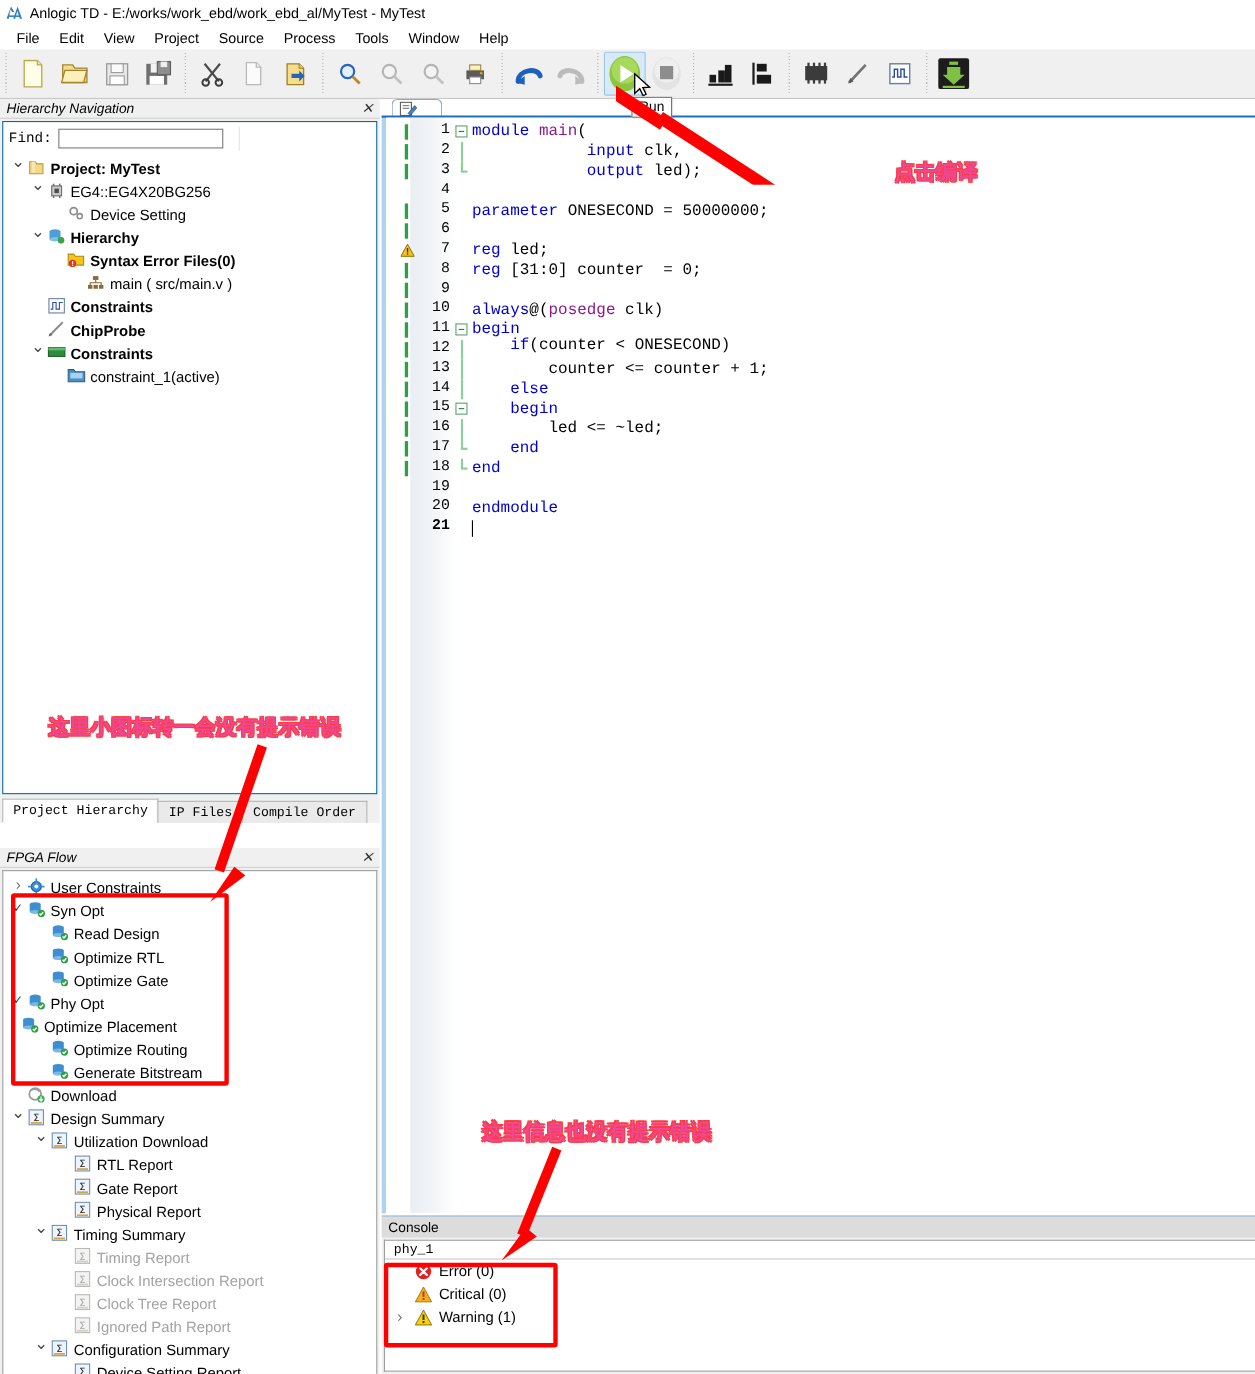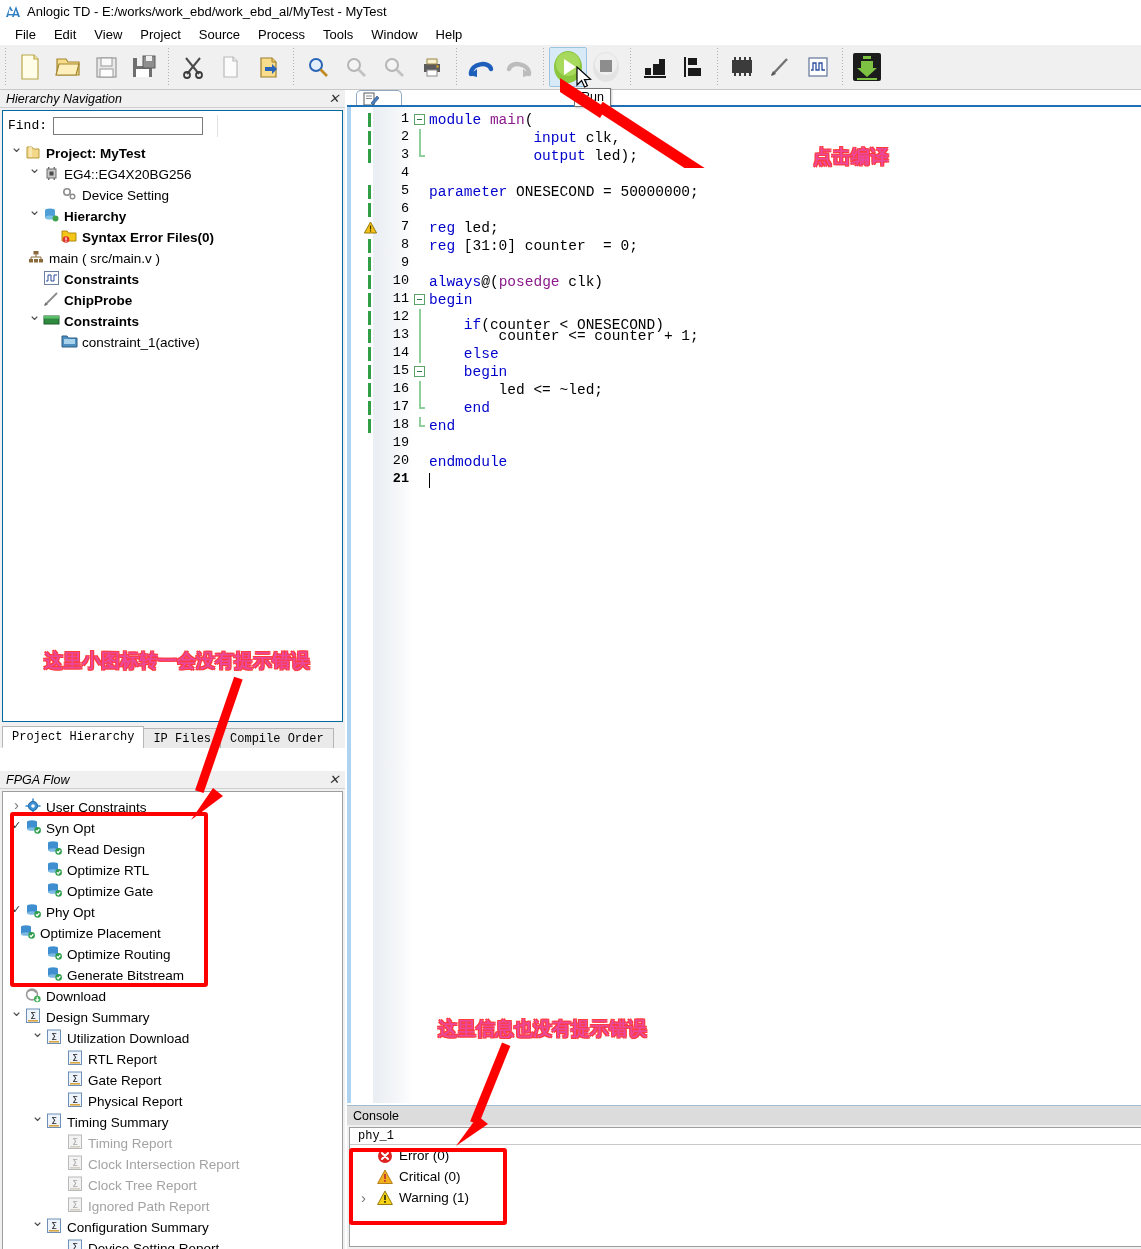--- a/index.html
+++ b/index.html
@@ -495,21 +495,21 @@
             <svg width="17" height="16" viewBox="0 0 17 16">
                 <path d="M1 3h5l1.5 2H15v8H1z" fill="#f5c518" stroke="#b08a12"></path>
                 <circle cx="5" cy="11.5" r="3.3" fill="#e03131"></circle>
                 <rect x="4.4" y="9.4" width="1.2" height="2.6" fill="#fff"></rect>
                 <rect x="4.4" y="12.6" width="1.2" height="1.2" fill="#fff"></rect>
               </svg>
           </span>
           <span class="tlabel bold">Syntax Error Files(0)</span>
         </div>
 
-        <div class="tnode" style="padding-left:24px">
+        <div class="tnode" style="padding-left:75px">
           <span class="ticon">
             <svg width="16" height="16" viewBox="0 0 16 16">
                 <rect x="5.5" y="2" width="5" height="3.5" fill="#8a6a3a"></rect>
                 <rect x="1" y="10" width="4" height="3.5" fill="#8a6a3a"></rect>
                 <rect x="6" y="10" width="4" height="3.5" fill="#8a6a3a"></rect>
                 <rect x="11" y="10" width="4" height="3.5" fill="#8a6a3a"></rect>
                 <path d="M8 5.5v2.5M3 10V8h10v2" stroke="#8a6a3a" fill="none"></path>
               </svg>
           </span>
           <span class="tlabel">main ( src/main.v )</span>
@@ -896,21 +896,21 @@
         <div class="ln-bar" style="top: 168px;"></div>
         <div class="ln-num" style="top: 166px;">10</div>
         <div class="codeline code-text" style="top: 166px;"><span class="kw">always</span>@(<span class="kw2">posedge</span> clk)</div>
         <div class="ln-bar" style="top: 186px;"></div>
         <div class="ln-num" style="top: 184px;">11</div>
         <div class="fold-box" style="top: 187px;"></div>
         <div class="codeline code-text" style="top: 184px;"><span class="kw">begin</span></div>
         <div class="ln-bar" style="top: 204px;"></div>
         <div class="ln-num" style="top: 202px;">12</div>
         <div class="fold-line" style="top: 202px; height: 18px;"></div>
-        <div class="codeline code-text" style="top: 209px;">    <span class="kw">if</span>(counter &lt; ONESECOND)</div>
+        <div class="codeline code-text" style="top: 198px;">    <span class="kw">if</span>(counter &lt; ONESECOND)</div>
         <div class="ln-bar" style="top: 222px;"></div>
         <div class="ln-num" style="top: 220px;">13</div>
         <div class="fold-line" style="top: 220px; height: 18px;"></div>
         <div class="codeline code-text" style="top: 220px;">        counter &lt;= counter + 1;</div>
         <div class="ln-bar" style="top: 240px;"></div>
         <div class="ln-num" style="top: 238px;">14</div>
         <div class="fold-line" style="top: 238px; height: 18px;"></div>
         <div class="codeline code-text" style="top: 238px;">    <span class="kw">else</span></div>
         <div class="ln-bar" style="top: 258px;"></div>
         <div class="ln-num" style="top: 256px;">15</div>

